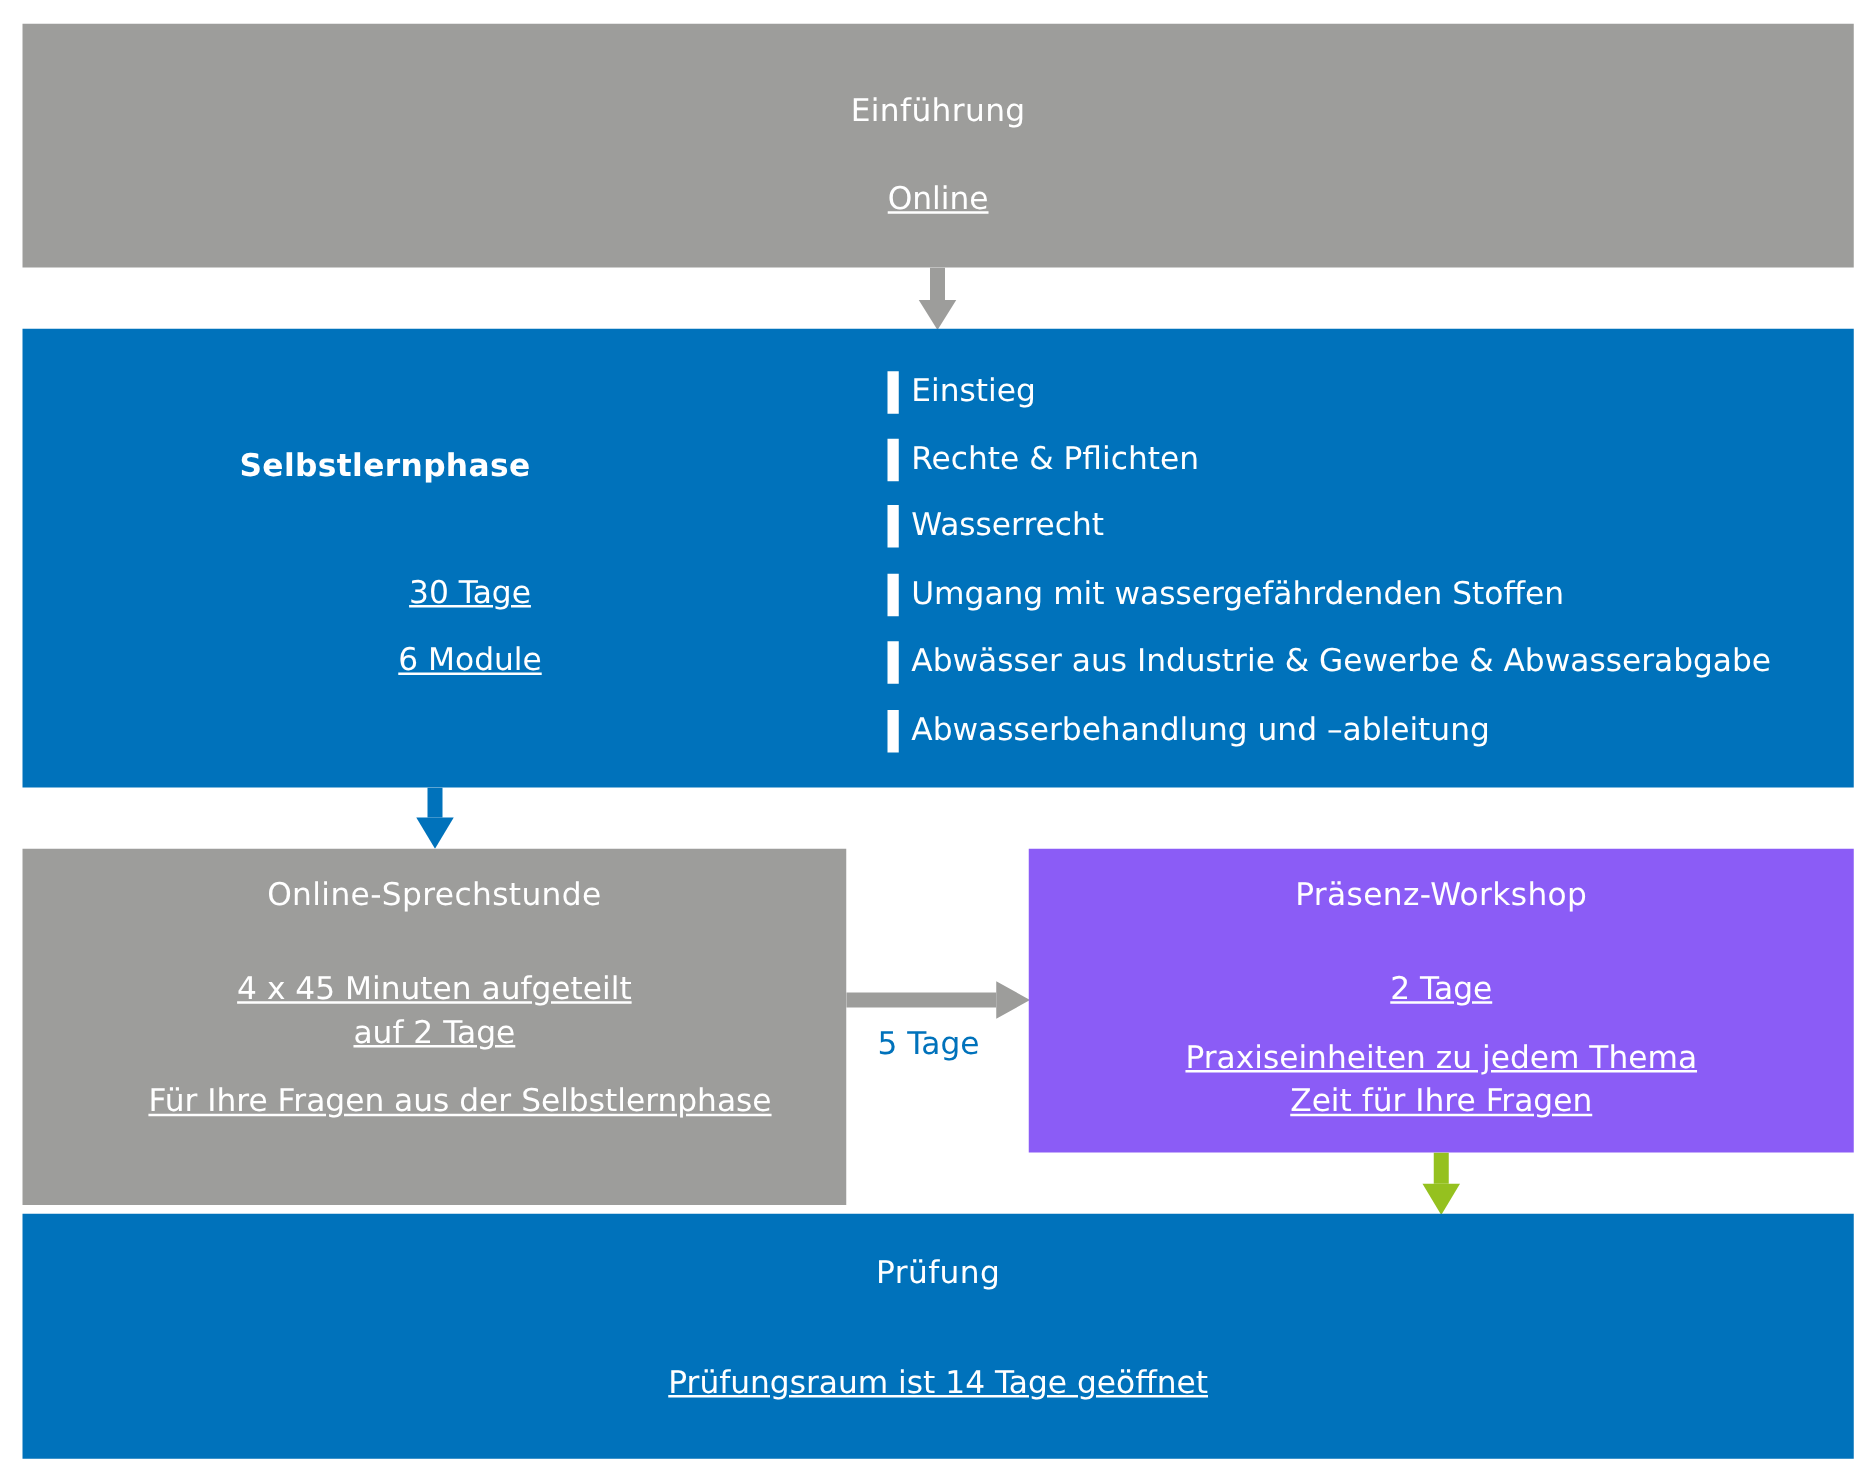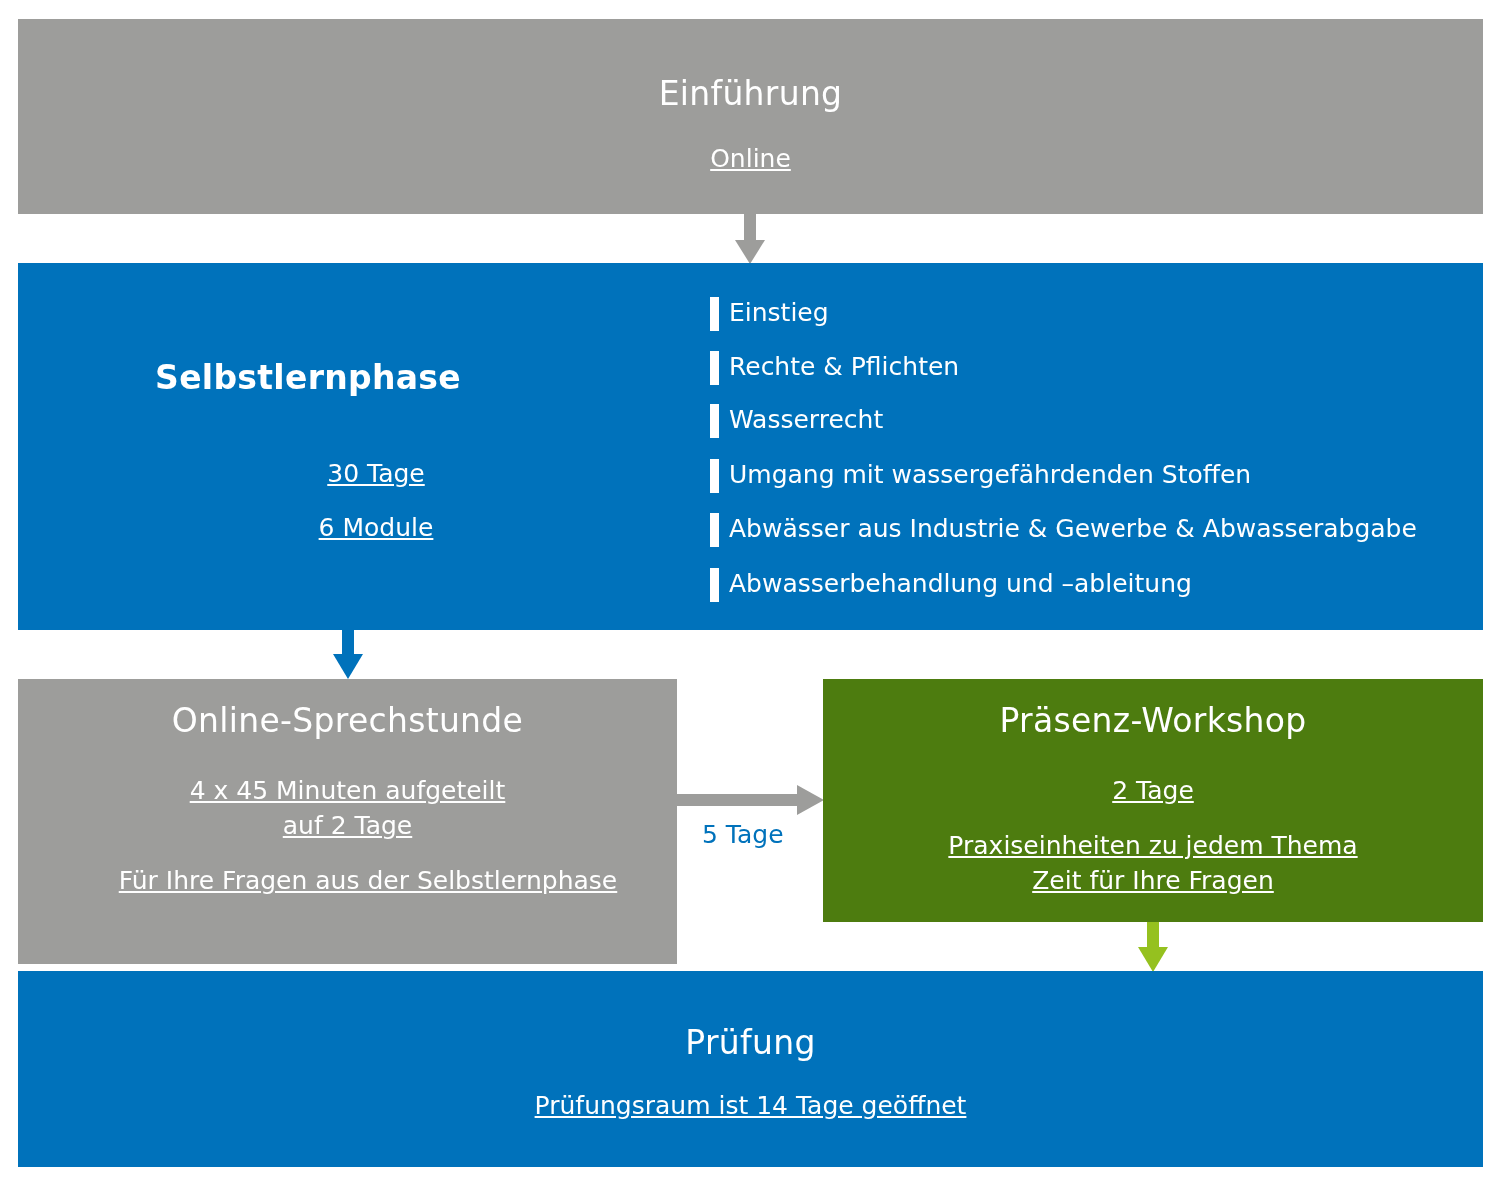--- a/index.html
+++ b/index.html
@@ -1,22 +1,22 @@
 <!DOCTYPE html>
 <html><head>
 <meta charset="utf-8">
 <style>
   html, body { margin: 0; padding: 0; background: #ffffff; }
   body { width: 1500px; height: 1187px; position: relative; overflow: hidden;
          font-family: "DejaVu Sans", "Liberation Sans", sans-serif; color: #ffffff; }
   .box { position: absolute; box-sizing: border-box; }
   .gray { background: #9d9d9b; }
   .blue { background: #0072bb; }
-  .green { background: #4d7c0f; }
-  .title { font-size: 33px; font-weight: 500; letter-spacing: 0.3px; text-align: center; position: absolute; left: 0; right: 0; }
+  .green { background: #8b5cf6; }
+  .title { font-size: 25px; font-weight: 500; letter-spacing: 0.3px; text-align: center; position: absolute; left: 0; right: 0; }
   .sub { font-size: 25px; text-align: center; position: absolute; left: 0; right: 0; line-height: 35px; text-decoration: underline; }
   .arrow { position: absolute; }
   .list { position: absolute; left: 710px; top: 0; }
   .list-item { position: absolute; left: 0; height: 34px; white-space: nowrap; }
   .bar { position: absolute; left: 0; top: 0; width: 9px; height: 34px; background: #ffffff; }
   .item-text { position: absolute; left: 19px; top: -2px; font-size: 25px; line-height: 36px; }
   .label-14 { position: absolute; left: 702px; top: 820px; font-size: 25px; color: #0072bb; }
 </style>
 </head>
 <body>
@@ -88,15 +88,15 @@
   <div class="sub" style="top:149px;">Praxiseinheiten zu jedem Thema</div>
   <div class="sub" style="top:184px;">Zeit für Ihre Fragen</div>
 </div>
 
 <svg class="arrow" style="left:1136px; top:922px;" width="34" height="50" viewBox="0 0 34 50">
   <rect x="11" y="0" width="12" height="25" fill="#95c11f"></rect>
   <polygon points="2,25 32,25 17,50" fill="#95c11f"></polygon>
 </svg>
 
 <div class="box blue" style="left:18px; top:971px; width:1465px; height:196px;">
-  <div class="title" style="top:52px;">Prüfung</div>
+  <div class="title" style="top:32px;">Prüfung</div>
   <div class="sub" style="top:117px;">Prüfungsraum ist 14 Tage geöffnet</div>
 </div>
 
 </body></html>

